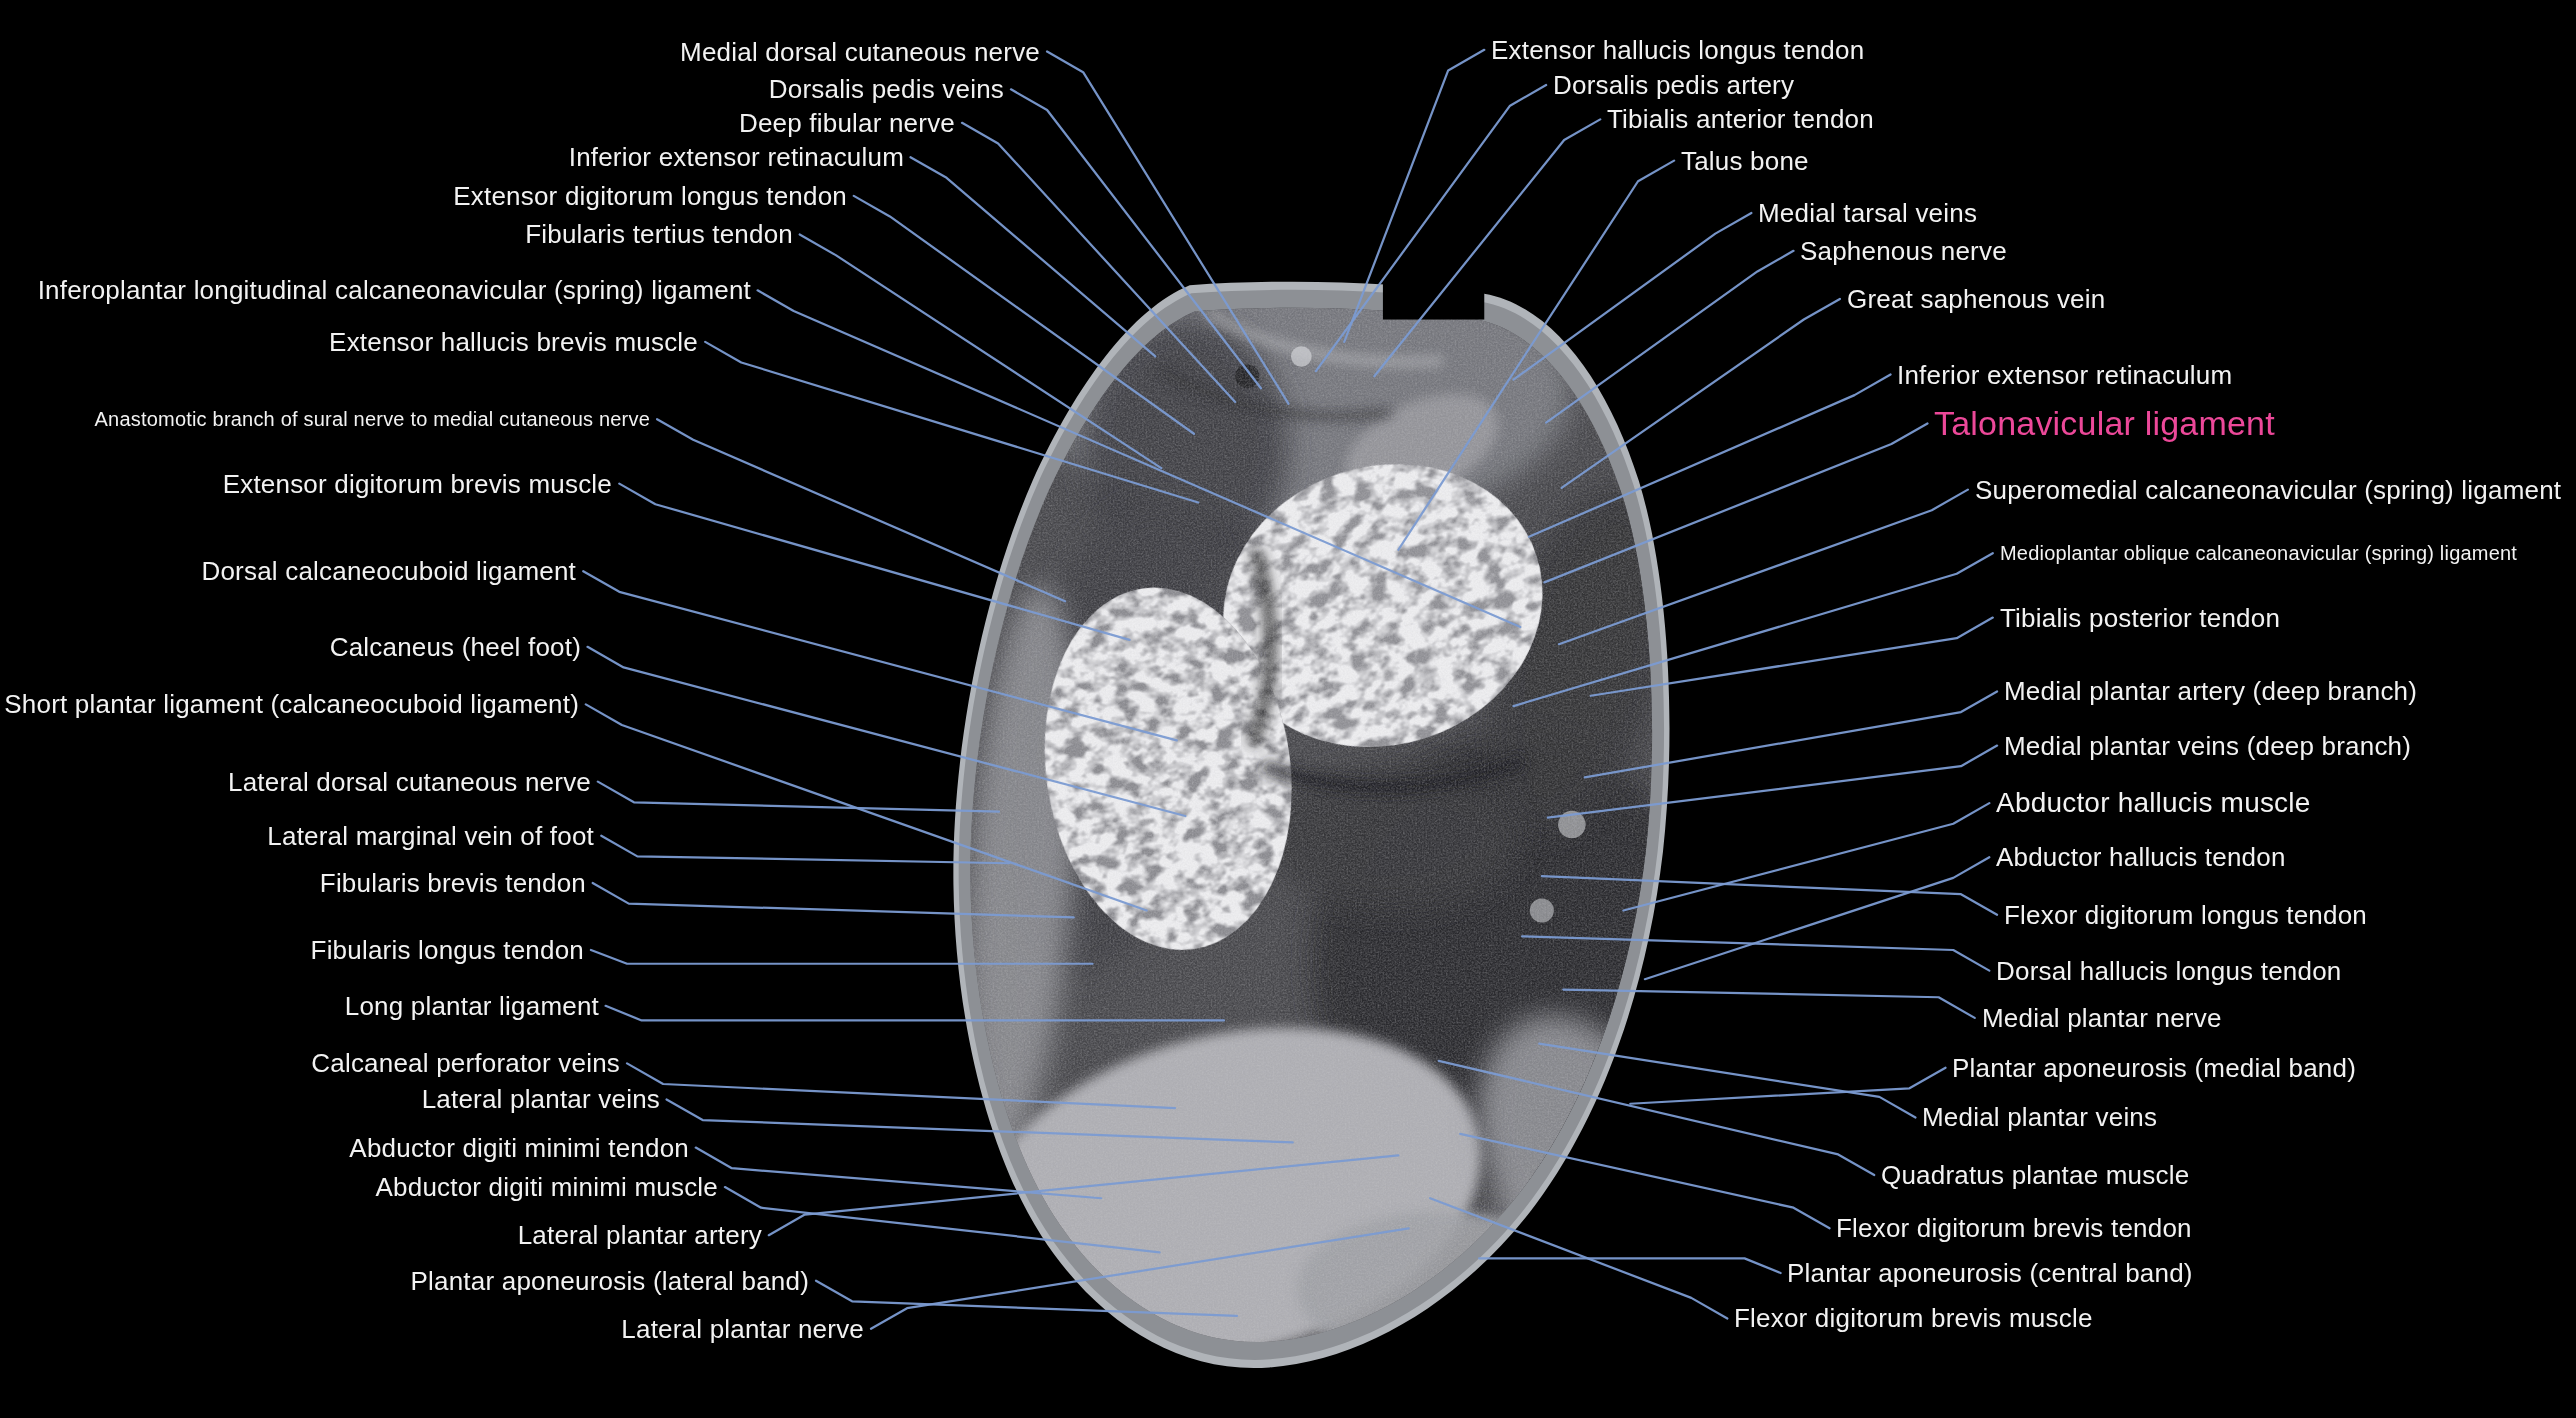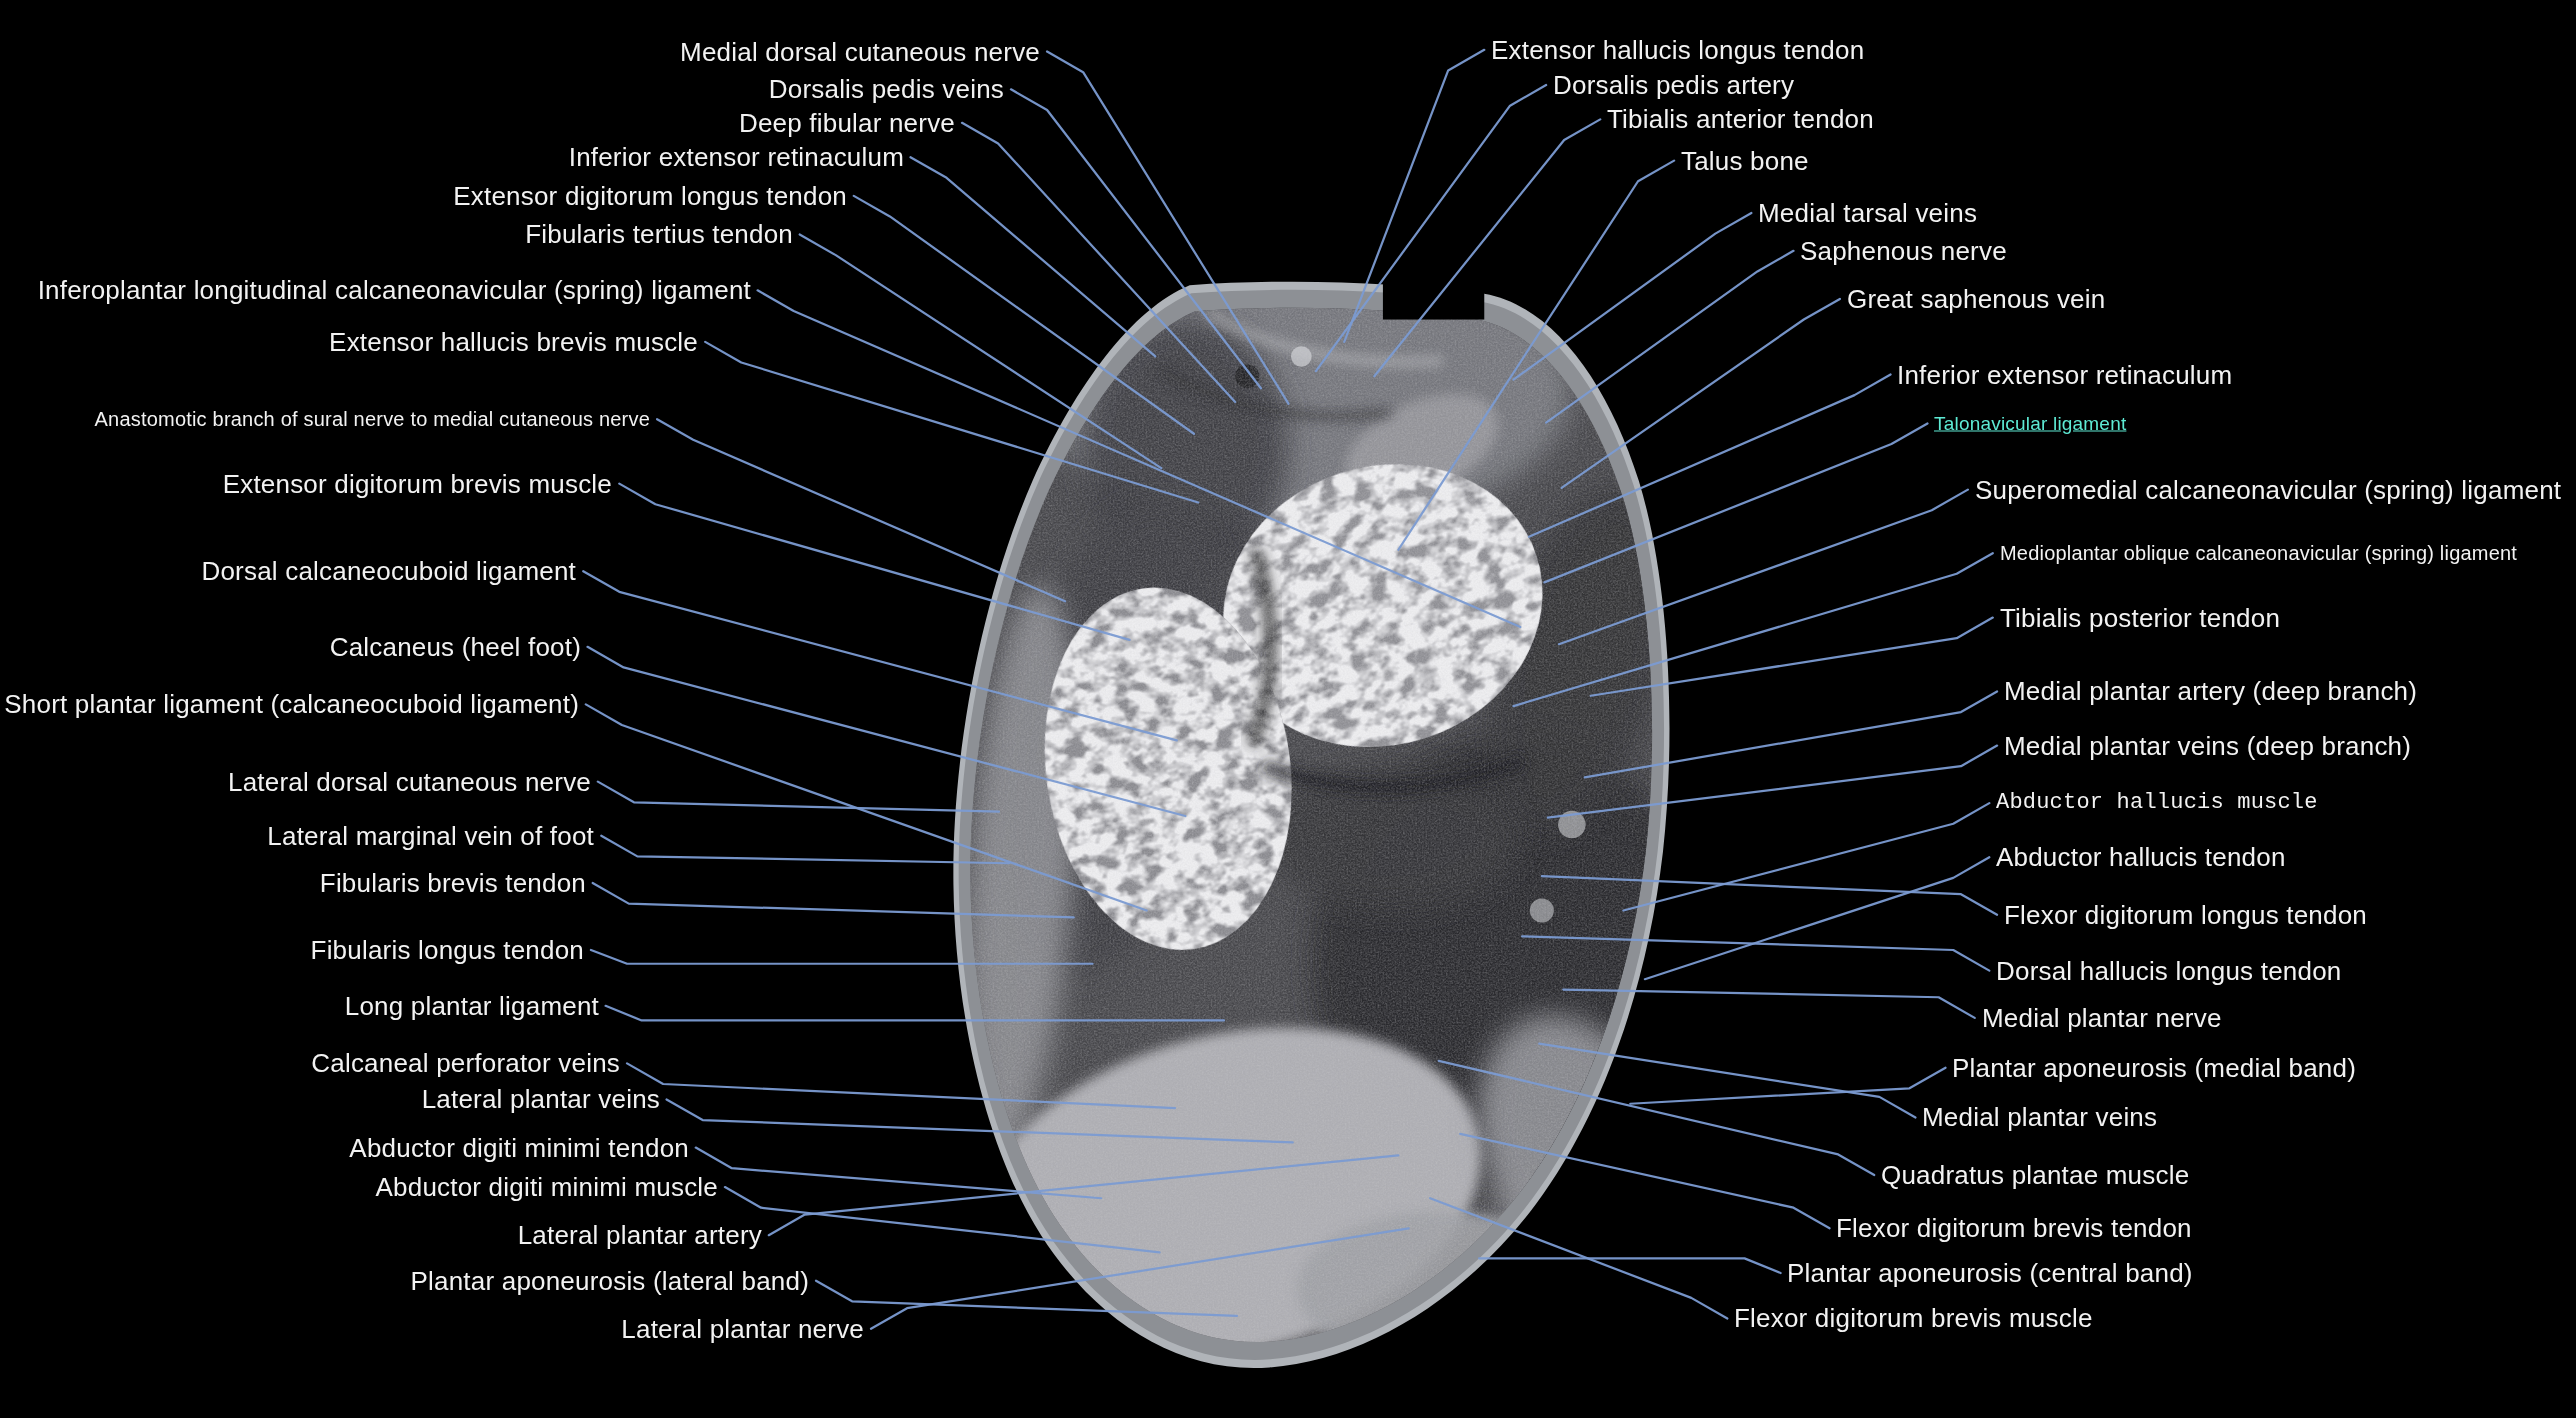--- a/index.html
+++ b/index.html
@@ -188,27 +188,27 @@
       <div class="label" style="font-size: 26px; color: rgb(242, 242, 242); top: 1281px; right: 1767px; text-align: right;">Plantar aponeurosis (lateral band)</div>
       <div class="label" style="font-size: 26px; color: rgb(242, 242, 242); top: 1329px; right: 1712px; text-align: right;">Lateral plantar nerve</div>
       <div class="label" style="font-size: 26px; color: rgb(242, 242, 242); top: 50px; left: 1491px;">Extensor hallucis longus tendon</div>
       <div class="label" style="font-size: 26px; color: rgb(242, 242, 242); top: 85px; left: 1553px;">Dorsalis pedis artery</div>
       <div class="label" style="font-size: 26px; color: rgb(242, 242, 242); top: 119px; left: 1607px;">Tibialis anterior tendon</div>
       <div class="label" style="font-size: 26px; color: rgb(242, 242, 242); top: 161px; left: 1681px;">Talus bone</div>
       <div class="label" style="font-size: 26px; color: rgb(242, 242, 242); top: 213px; left: 1758px;">Medial tarsal veins</div>
       <div class="label" style="font-size: 26px; color: rgb(242, 242, 242); top: 251px; left: 1800px;">Saphenous nerve</div>
       <div class="label" style="font-size: 26px; color: rgb(242, 242, 242); top: 299px; left: 1847px;">Great saphenous vein</div>
       <div class="label" style="font-size: 26px; color: rgb(242, 242, 242); top: 375px; left: 1897px;">Inferior extensor retinaculum</div>
-      <div class="label" style="font-size: 19px; color: #5eead4; top: 423px; left: 1934px; text-decoration: underline;">Talonavicular ligament</div>
+      <div class="label" style="font-size: 34px; color: #ec4899; top: 423px; left: 1934px;">Talonavicular ligament</div>
       <div class="label" style="font-size: 26px; color: rgb(242, 242, 242); top: 490px; left: 1975px;">Superomedial calcaneonavicular (spring) ligament</div>
       <div class="label" style="font-size: 20px; color: rgb(242, 242, 242); top: 553px; left: 2000px;">Medioplantar oblique calcaneonavicular (spring) ligament</div>
       <div class="label" style="font-size: 26px; color: rgb(242, 242, 242); top: 618px; left: 2000px;">Tibialis posterior tendon</div>
       <div class="label" style="font-size: 26px; color: rgb(242, 242, 242); top: 691px; left: 2004px;">Medial plantar artery (deep branch)</div>
       <div class="label" style="font-size: 26px; color: rgb(242, 242, 242); top: 746px; left: 2004px;">Medial plantar veins (deep branch)</div>
-      <div class="label" style="font-size: 22px; color: rgb(242, 242, 242); top: 803px; left: 1996px; font-family: Liberation Mono, monospace;">Abductor hallucis muscle</div>
+      <div class="label" style="font-size: 28px; color: rgb(242, 242, 242); top: 803px; left: 1996px;">Abductor hallucis muscle</div>
       <div class="label" style="font-size: 26px; color: rgb(242, 242, 242); top: 857px; left: 1996px;">Abductor hallucis tendon</div>
       <div class="label" style="font-size: 26px; color: rgb(242, 242, 242); top: 915px; left: 2004px;">Flexor digitorum longus tendon</div>
       <div class="label" style="font-size: 26px; color: rgb(242, 242, 242); top: 971px; left: 1996px;">Dorsal hallucis longus tendon</div>
       <div class="label" style="font-size: 26px; color: rgb(242, 242, 242); top: 1018px; left: 1982px;">Medial plantar nerve</div>
       <div class="label" style="font-size: 26px; color: rgb(242, 242, 242); top: 1068px; left: 1952px;">Plantar aponeurosis (medial band)</div>
       <div class="label" style="font-size: 26px; color: rgb(242, 242, 242); top: 1117px; left: 1922px;">Medial plantar veins</div>
       <div class="label" style="font-size: 26px; color: rgb(242, 242, 242); top: 1175px; left: 1881px;">Quadratus plantae muscle</div>
       <div class="label" style="font-size: 26px; color: rgb(242, 242, 242); top: 1228px; left: 1836px;">Flexor digitorum brevis tendon</div>
       <div class="label" style="font-size: 26px; color: rgb(242, 242, 242); top: 1273px; left: 1787px;">Plantar aponeurosis (central band)</div>
       <div class="label" style="font-size: 26px; color: rgb(242, 242, 242); top: 1318px; left: 1734px;">Flexor digitorum brevis muscle</div>

